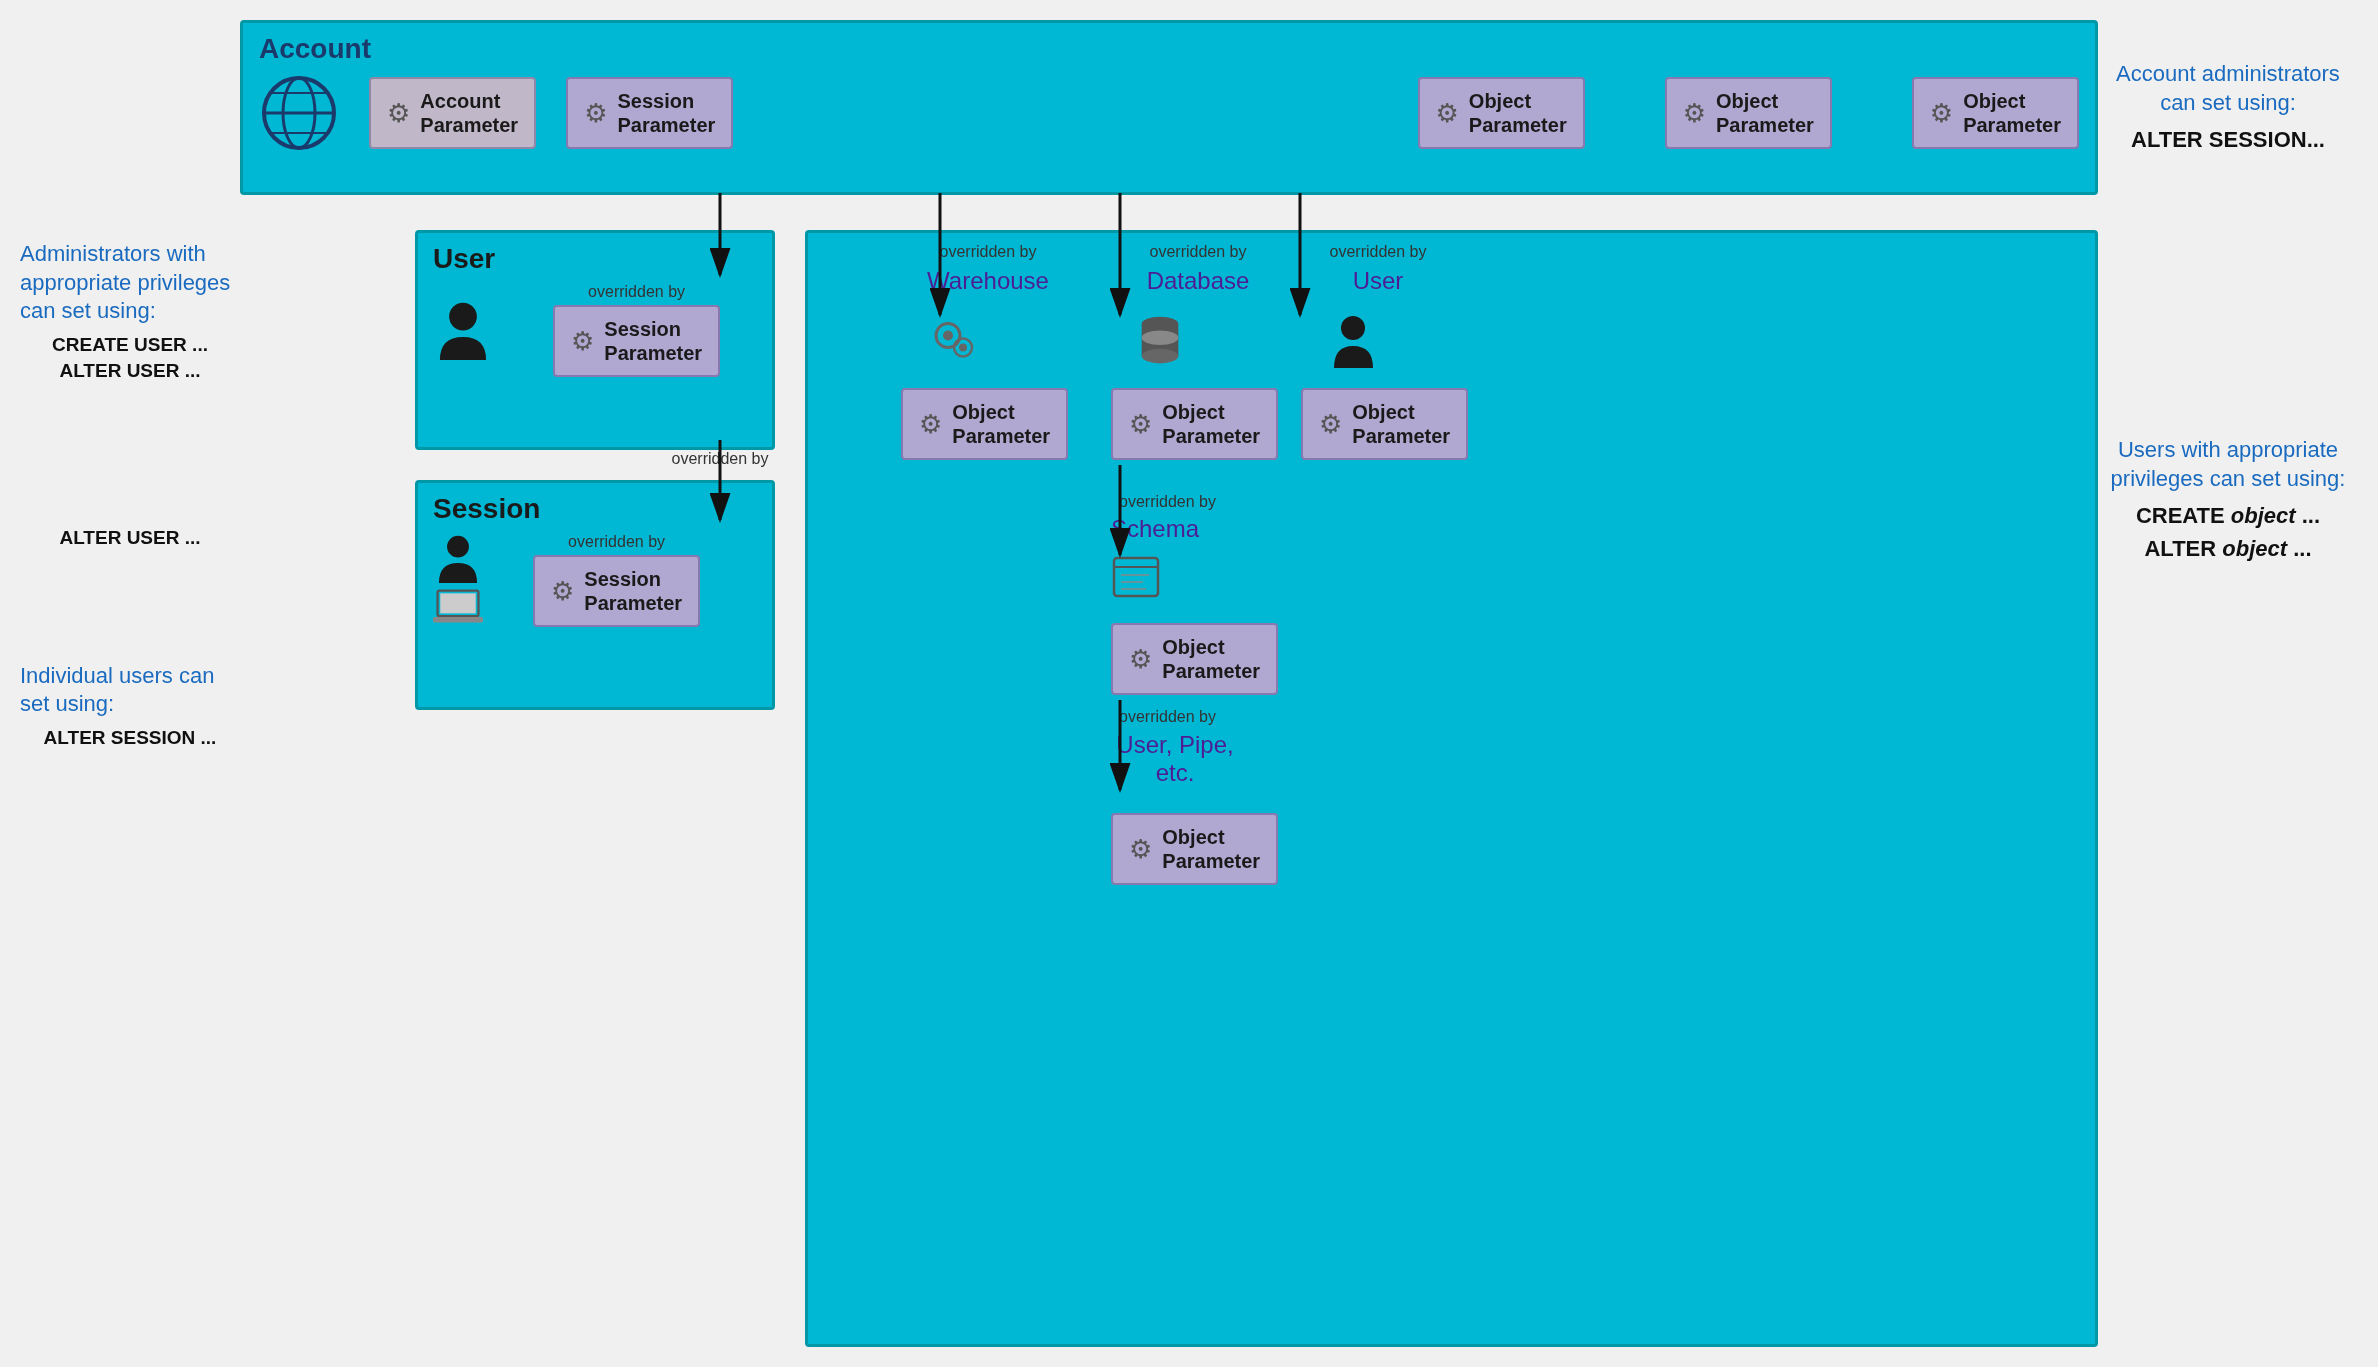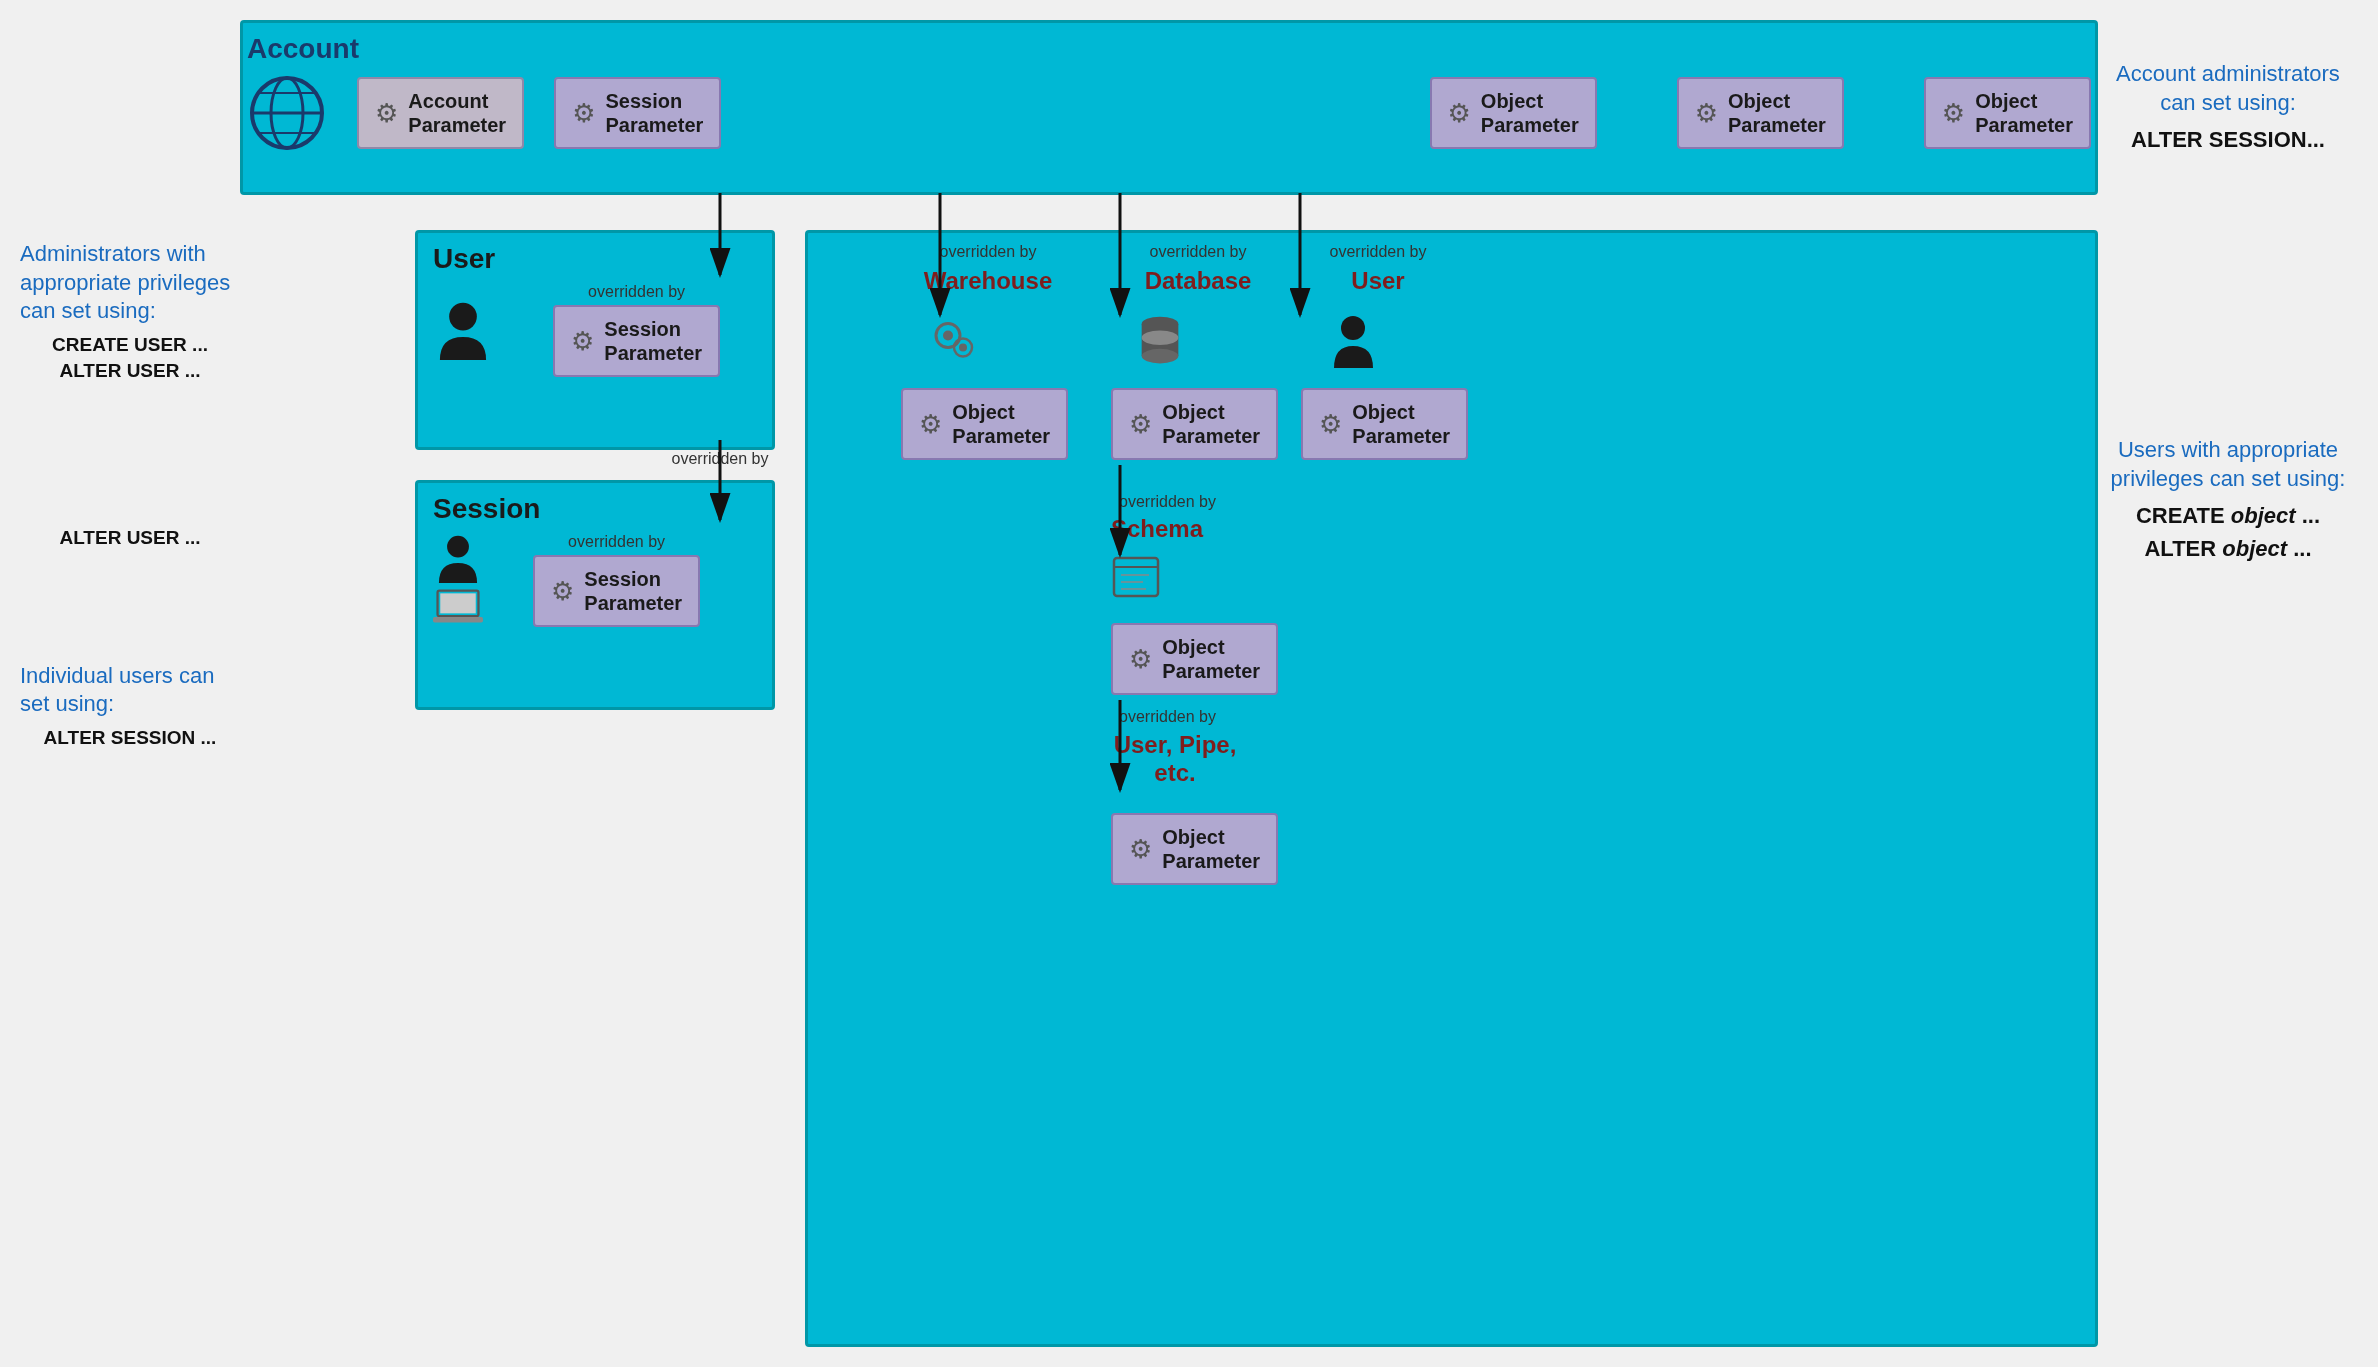--- a/index.html
+++ b/index.html
@@ -96,21 +96,21 @@
     
     .account-box {
       position: absolute;
       top: 0;
       left: 0;
       right: 0;
       height: 175px;
       background: #00b8d4;
       border: 3px solid #0097a7;
       border-radius: 4px;
-      padding: 10px 4px;
+      padding: 10px 16px;
     }
 
     .box-title {
       font-size: 28px;
       font-weight: bold;
       color: #1a1a1a;
       margin-bottom: 8px;
     }
 
     .account-box .box-title { color: #1a3a6b; }
@@ -207,22 +207,22 @@
 
     
     .person-icon {
       width: 60px;
       height: 60px;
       flex-shrink: 0;
     }
 
     .sub-title {
       font-size: 24px;
-      font-weight: bold;
-      color: #7f1d1d;
+      font-weight: normal;
+      color: #4c1d95;
       margin-bottom: 8px;
     }
   </style>
 </head>
 <body>
 
 <div class="main-container">
 
   <div class="left-annotations">
     <div class="annotation-block">

